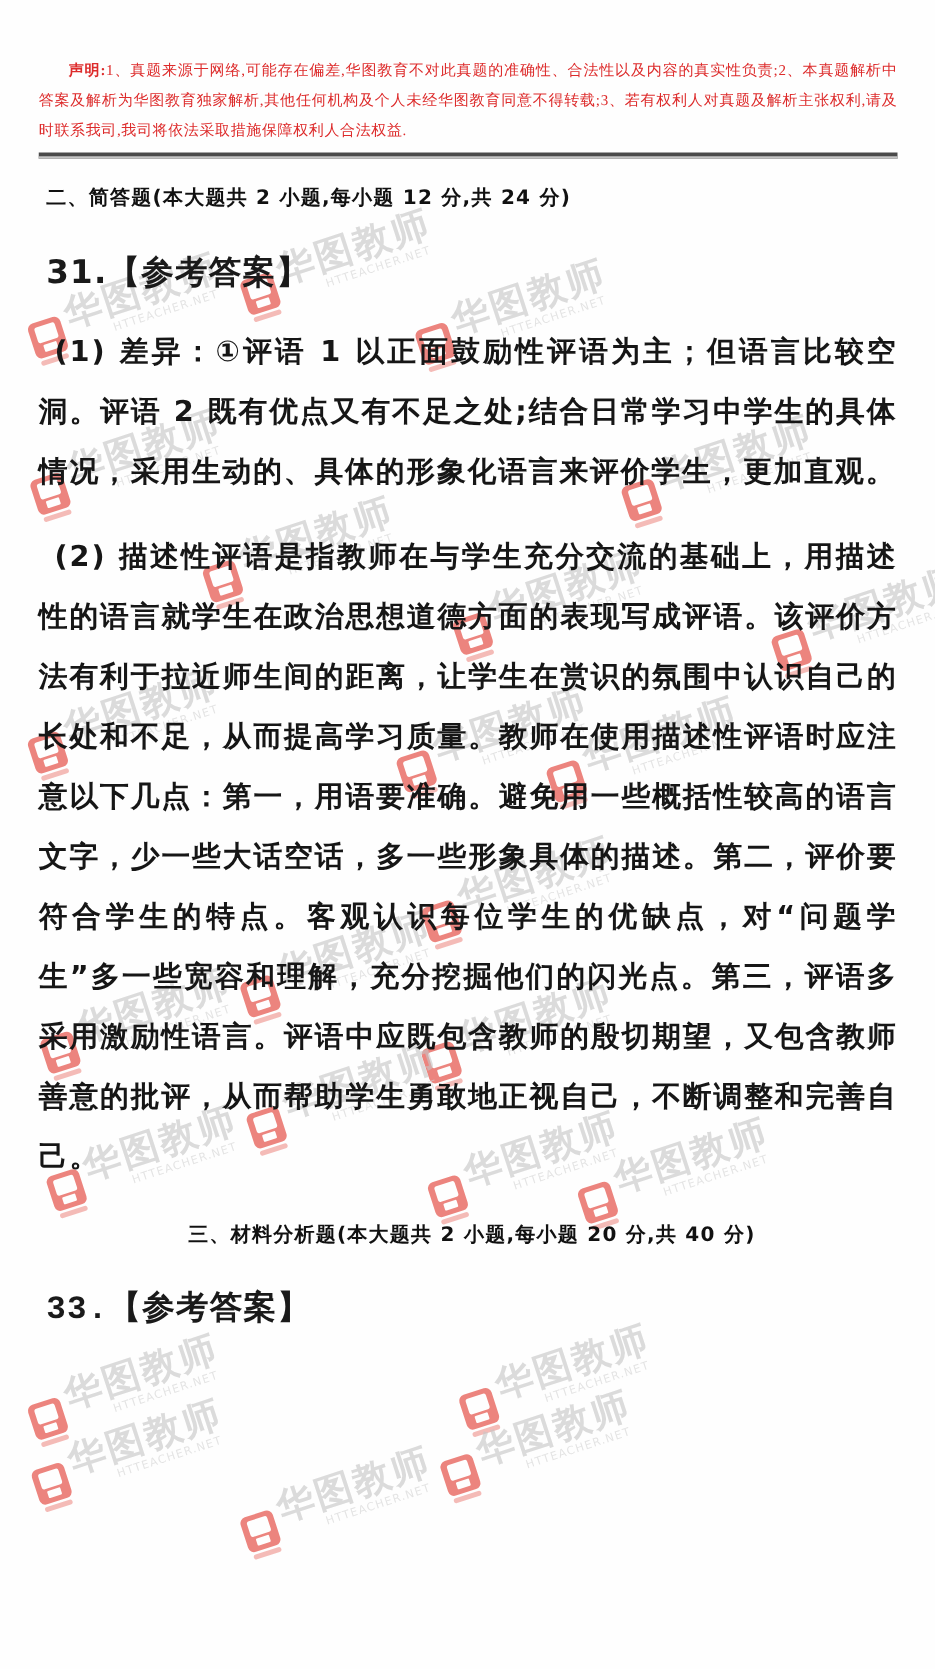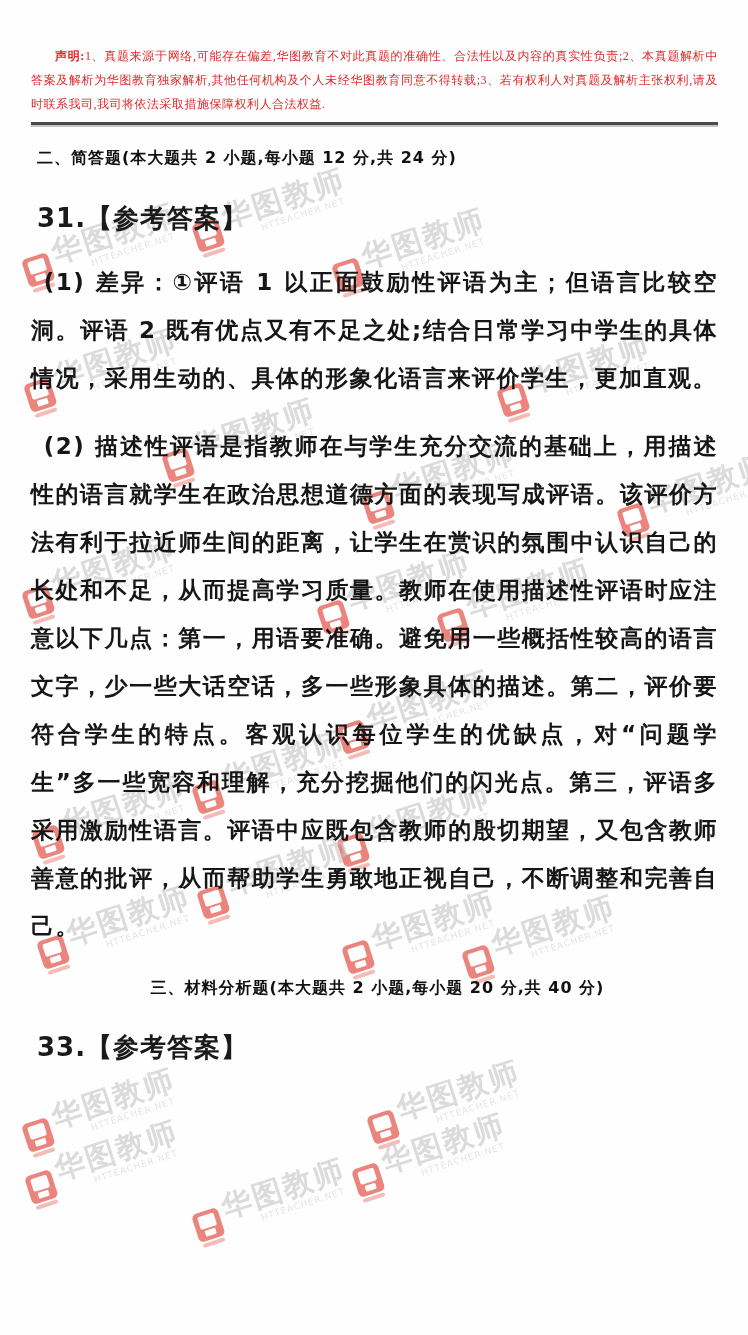--- a/index.html
+++ b/index.html
@@ -62,21 +62,21 @@
   .sec-heading{
     font-size:16px;font-weight:bold;color:#111;
     letter-spacing:1px;margin:16px 0 0 6px;line-height:30px;
   }
   .sec-heading.third{margin-top:22px;line-height:32px;text-align:center;}
   .ans-label{
     font-size:26px;font-weight:bold;color:var(--ink);
     margin:30px 0 0 6px;line-height:30px;letter-spacing:1px;
   }
   .ans-label.l32{margin-top:14px;}
-  .ans-label.l33{margin-top:28px;}
+  .ans-label.l33{margin-top:28px;font-family:Liberation Mono, monospace;}
   .para{
     font-size:23px;font-weight:bold;color:#161616;
     line-height:48px;text-align:justify;letter-spacing:1.5px;
     margin:24px 0 0 0;
   }
   .para.p1{margin-top:25px;text-indent:.55em;}
   .para.p2{margin-top:20px;text-indent:.55em;}
 </style>
 </head>
 <body>

